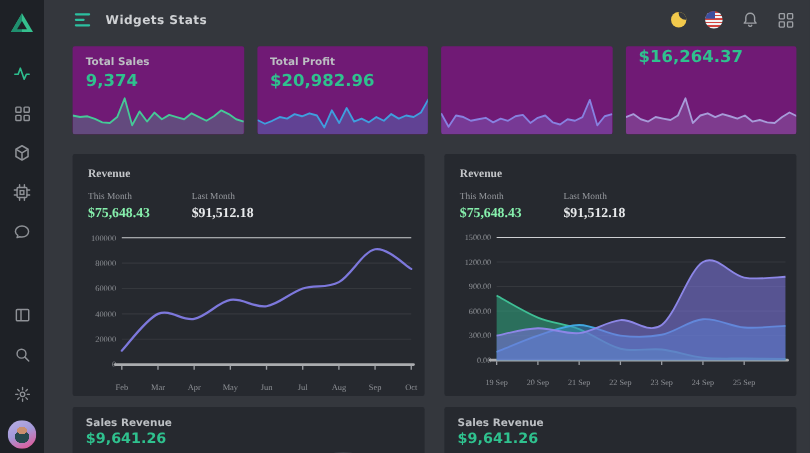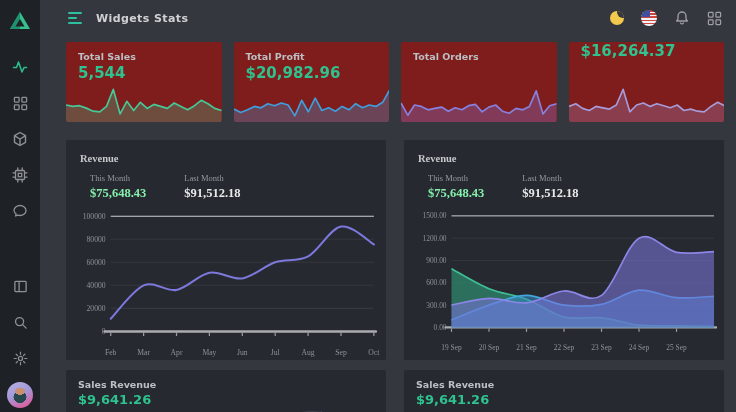--- a/index.html
+++ b/index.html
@@ -26,28 +26,28 @@
   .page-title{color:#cfd1d4;font-size:11px;font-weight:700;letter-spacing:.4px;}
   .header-right{margin-left:auto;display:flex;align-items:center;gap:17px;}
   .moon{width:14px;height:14px;border-radius:50%;background:#f2c94c;position:relative;overflow:hidden;cursor:pointer;}
   .moon::before{content:"";position:absolute;width:12px;height:12px;border-radius:50%;background:#34373d;left:7px;top:-5px;}
   .flag{width:16px;height:16px;border-radius:50%;overflow:hidden;position:relative;cursor:pointer;
     background:repeating-linear-gradient(180deg,#d2443e 0 1.6px,#f2f3f5 1.6px 3.2px);}
   .flag::before{content:"";position:absolute;left:0;top:0;width:9px;height:7px;background:#3d4f9e;}
   
   .content{flex:1;padding:6px 12px 0 26px;min-width:0;}
   .stats-row{display:grid;grid-template-columns:repeat(4,1fr);gap:12px;}
-  .stat-card{background:#7f1d1d;border-radius:2px;height:80px;position:relative;overflow:hidden;}
+  .stat-card{background:#701a75;border-radius:2px;height:80px;position:relative;overflow:hidden;}
   .stat-label{font-size:9.5px;font-weight:600;color:#bcbfc3;padding:9px 12px 2px;}
   .stat-value{font-size:15px;font-weight:700;color:#2fc18e;padding:0 12px;}
   .spark{position:absolute;left:0;bottom:0;width:100%;height:40px;display:block;}
   .charts-row{display:grid;grid-template-columns:1fr 1fr;gap:18px;margin-top:18px;}
   .chart-card{background:#26292f;border-radius:2px;height:220px;overflow:hidden;font-family:Liberation Serif, serif;}
   .chart-title{font-size:10.5px;font-weight:700;color:#c6c8cb;padding:13px 14px 9px;}
-  .chart-sub{display:flex;gap:38px;padding:0 24px;}
+  .chart-sub{display:flex;gap:38px;padding:0 14px;}
   .sub-label{font-size:8.5px;color:#96999e;margin-bottom:3px;}
   .sub-value{font-size:12.5px;font-weight:700;}
   .sub-value.green{color:#86efac;}
   .sub-value.white{color:#e7e9eb;}
   .chart-svg{display:block;width:calc(100% - 14px);margin:6px 6px 0 8px;}
   .bottom-row{display:grid;grid-template-columns:1fr 1fr;gap:18px;margin-top:10px;}
   .bottom-card{background:#26292f;border-radius:2px;height:80px;position:relative;overflow:hidden;}
   .gauge{position:absolute;right:14px;top:14px;}
 </style>
 </head>
@@ -139,36 +139,35 @@
             <rect x="9.5" y="9.5" width="5" height="5" rx="0.8"></rect>
         </svg>
       </div>
     </div>
 
     <div class="content">
 
       <div class="stats-row">
         <div class="stat-card">
           <div class="stat-label">Total Sales</div>
-          <div class="stat-value">5,544</div>
+          <div class="stat-value">9,374</div>
           <svg class="spark" viewBox="0 0 160 40" preserveAspectRatio="none">
               <path d="M0,23L7,24.4L13.9,23.7L20.9,26.1L27.8,29.2L34.8,29.8L41.7,24.4L48.7,7.4L55.7,31.9L62.6,19.3L69.6,28.5L76.5,20.3L83.5,26.4L90.4,22.4L97.4,24.4L104.3,26.4L111.3,21L118.3,24.4L125.2,27.8L132.2,23.7L139.1,18.3L146.1,21.7L153,26.4L160,28.5L160,40L0,40Z" fill="rgba(69,201,151,0.28)" stroke="none"></path>
               <path d="M0,23L7,24.4L13.9,23.7L20.9,26.1L27.8,29.2L34.8,29.8L41.7,24.4L48.7,7.4L55.7,31.9L62.6,19.3L69.6,28.5L76.5,20.3L83.5,26.4L90.4,22.4L97.4,24.4L104.3,26.4L111.3,21L118.3,24.4L125.2,27.8L132.2,23.7L139.1,18.3L146.1,21.7L153,26.4L160,28.5" fill="none" stroke="#45c997" stroke-width="1.7" stroke-linejoin="round"></path>
             </svg>
         </div>
         <div class="stat-card">
           <div class="stat-label">Total Profit</div>
           <div class="stat-value">$20,982.96</div>
           <svg class="spark" viewBox="0 0 160 40" preserveAspectRatio="none">
               <path d="M0,27.1L7,30.5L13.9,27.8L20.9,24.4L27.8,25.8L34.8,21.7L41.7,23.7L48.7,21L55.7,23L62.6,33.9L69.6,18.3L76.5,29.8L83.5,16.2L90.4,28.5L97.4,25.8L104.3,29.2L111.3,24.4L118.3,27.8L125.2,21.7L132.2,25.8L139.1,23L146.1,24.4L153,20.3L160,8.1L160,40L0,40Z" fill="rgba(63,158,222,0.30)" stroke="none"></path>
               <path d="M0,27.1L7,30.5L13.9,27.8L20.9,24.4L27.8,25.8L34.8,21.7L41.7,23.7L48.7,21L55.7,23L62.6,33.9L69.6,18.3L76.5,29.8L83.5,16.2L90.4,28.5L97.4,25.8L104.3,29.2L111.3,24.4L118.3,27.8L125.2,21.7L132.2,25.8L139.1,23L146.1,24.4L153,20.3L160,8.1" fill="none" stroke="#3f9ede" stroke-width="1.7" stroke-linejoin="round"></path>
             </svg>
         </div>
         <div class="stat-card">
-          <div class="stat-label">Total Orders</div>
           <svg class="spark" viewBox="0 0 160 40" preserveAspectRatio="none">
               <path d="M0,21L7,33.2L13.9,23L20.9,24.4L27.8,27.8L34.8,26.4L41.7,25.1L48.7,29.2L55.7,25.8L62.6,27.8L69.6,23.7L76.5,22.4L83.5,29.8L90.4,25.1L97.4,23L104.3,29.2L111.3,31.2L118.3,26.4L125.2,27.8L132.2,24.4L139.1,8.8L146.1,31.9L153,23.7L160,21.7L160,40L0,40Z" fill="rgba(135,129,224,0.30)" stroke="none"></path>
               <path d="M0,21L7,33.2L13.9,23L20.9,24.4L27.8,27.8L34.8,26.4L41.7,25.1L48.7,29.2L55.7,25.8L62.6,27.8L69.6,23.7L76.5,22.4L83.5,29.8L90.4,25.1L97.4,23L104.3,29.2L111.3,31.2L118.3,26.4L125.2,27.8L132.2,24.4L139.1,8.8L146.1,31.9L153,23.7L160,21.7" fill="none" stroke="#8781e0" stroke-width="1.7" stroke-linejoin="round"></path>
             </svg>
         </div>
         <div class="stat-card">
           <div class="stat-value">$16,264.37</div>
           <svg class="spark" viewBox="0 0 160 40" preserveAspectRatio="none">
               <path d="M0,24.4L7,21.7L13.9,26.4L20.9,28.5L27.8,24.4L34.8,25.8L41.7,27.1L48.7,23L55.7,7.4L62.6,29.8L69.6,23L76.5,21L83.5,24.4L90.4,21.7L97.4,23.7L104.3,25.8L111.3,23L118.3,28.5L125.2,27.1L132.2,29.2L139.1,29.8L146.1,24.4L153,20.3L160,23.7L160,40L0,40Z" fill="rgba(167,155,217,0.26)" stroke="none"></path>
               <path d="M0,24.4L7,21.7L13.9,26.4L20.9,28.5L27.8,24.4L34.8,25.8L41.7,27.1L48.7,23L55.7,7.4L62.6,29.8L69.6,23L76.5,21L83.5,24.4L90.4,21.7L97.4,23.7L104.3,25.8L111.3,23L118.3,28.5L125.2,27.1L132.2,29.2L139.1,29.8L146.1,24.4L153,20.3L160,23.7" fill="none" stroke="#a79bd9" stroke-width="1.7" stroke-linejoin="round"></path>

